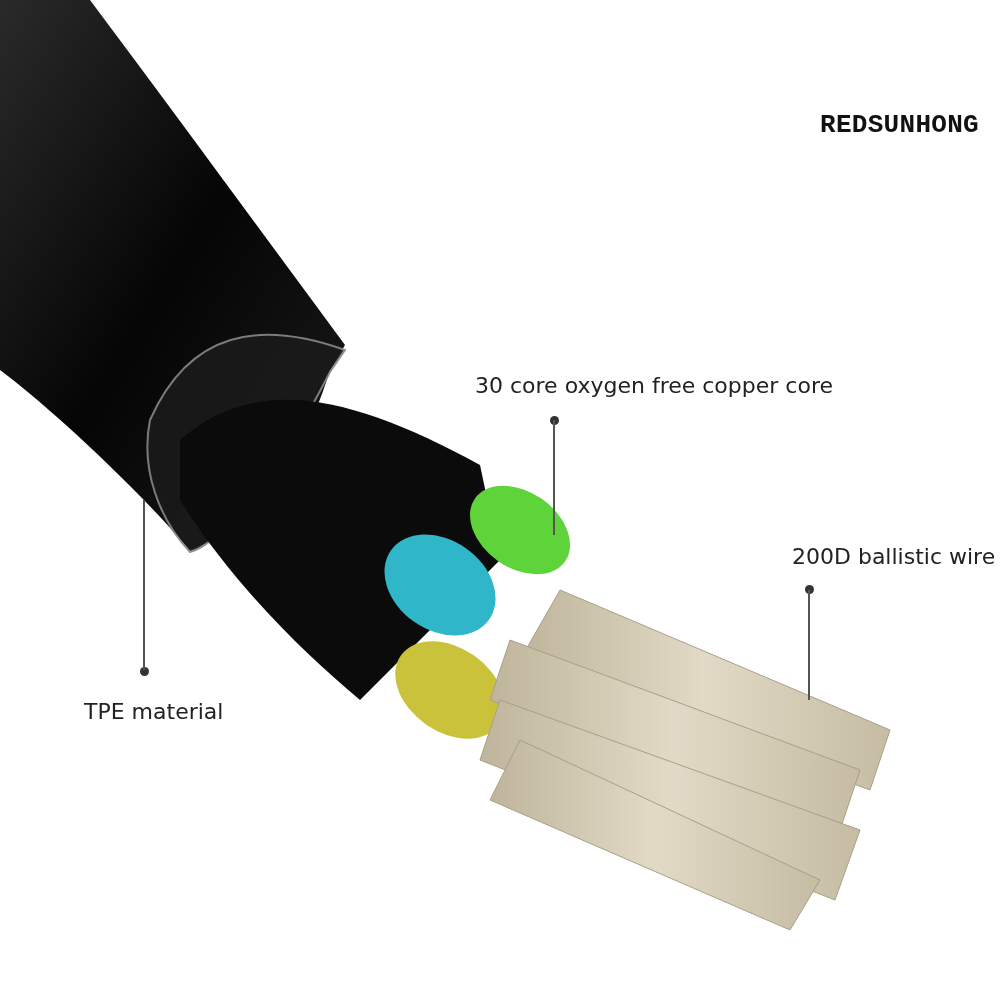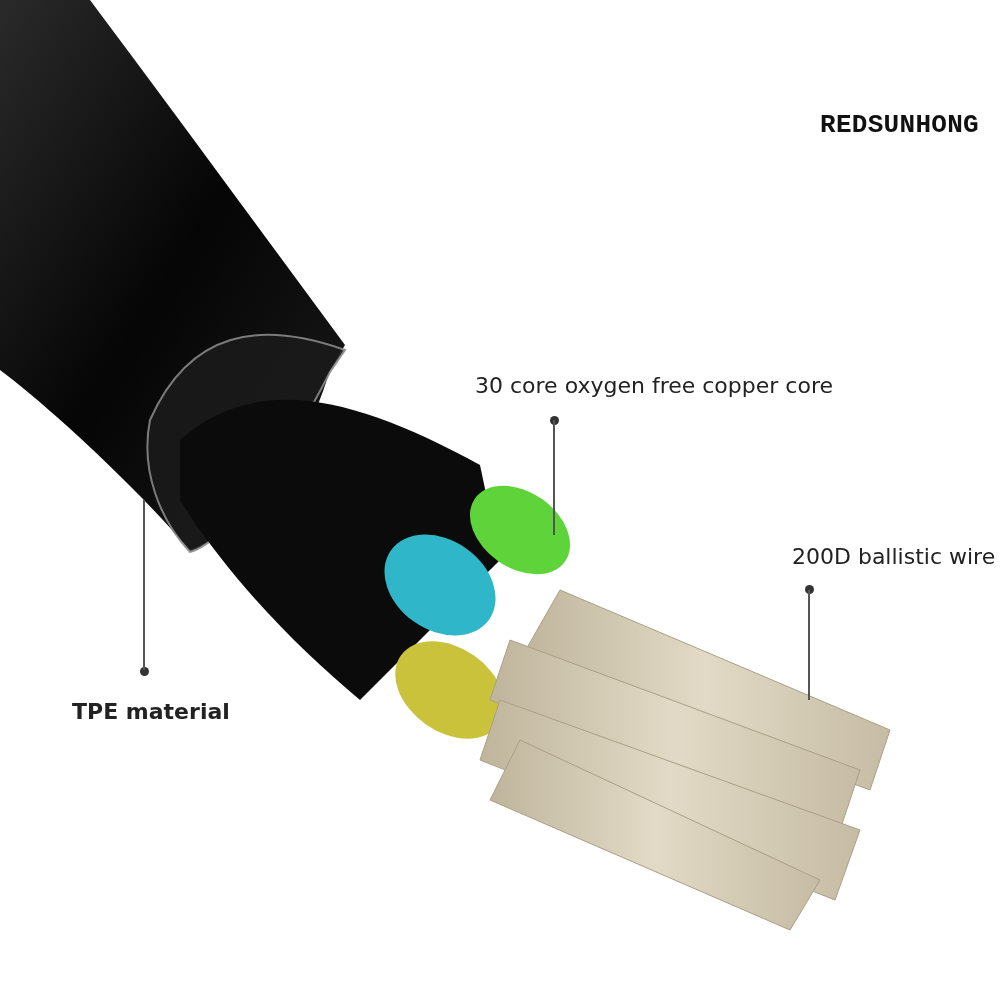--- a/index.html
+++ b/index.html
@@ -47,15 +47,15 @@
 <div class="brand">REDSUNHONG</div>
 
 <div class="label" style="left:447px;top:373px;margin-left:28px;">30 core oxygen free copper core</div>
 <div class="dot" style="left:550px;top:416px;"></div>
 <div class="line" style="left:553px;top:420px;height:115px;"></div>
 
 <div class="label" style="left:744px;top:544px;margin-left:48px;">200D ballistic wire</div>
 <div class="dot" style="left:805px;top:585px;"></div>
 <div class="line" style="left:808px;top:590px;height:110px;"></div>
 
-<div class="label" style="left:72px;top:699px;font-weight:bold;">TPE material</div>
+<div class="label" style="left:84px;top:699px;">TPE material</div>
 <div class="dot" style="left:140px;top:667px;"></div>
 <div class="line" style="left:143px;top:500px;height:170px;"></div>
 
 </body></html>

